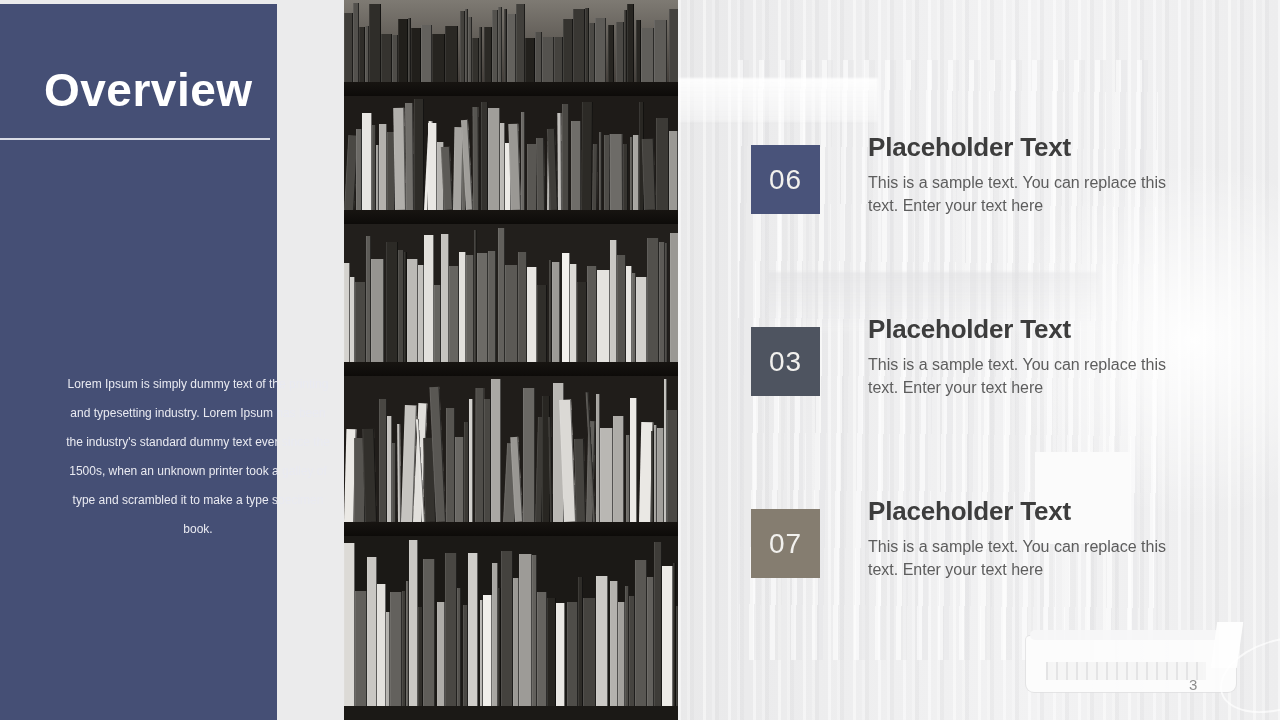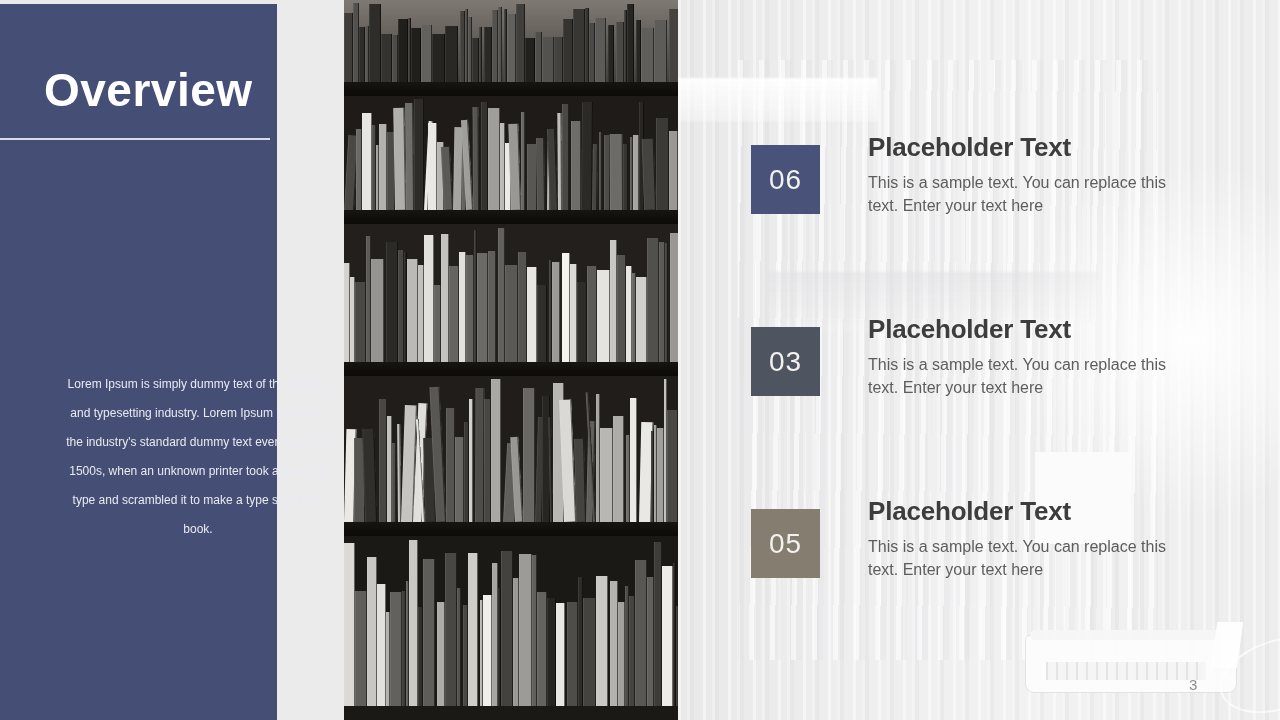--- a/index.html
+++ b/index.html
@@ -440,21 +440,21 @@
 
     <div class="item" id="item-2">
       <div class="num-box" style="background: rgb(78, 84, 96);">03</div>
       <div class="txt">
         <h3>Placeholder Text</h3>
         <p>This is a sample text. You can replace this text. Enter your text here</p>
       </div>
     </div>
 
     <div class="item" id="item-3">
-      <div class="num-box" style="background: rgb(133, 125, 112);">05</div>
+      <div class="num-box" style="background: rgb(133, 125, 112);">07</div>
       <div class="txt">
         <h3>Placeholder Text</h3>
         <p>This is a sample text. You can replace this text. Enter your text here</p>
       </div>
     </div>
   </div>
 
   <div class="page-number">3</div>
 </div>
 

